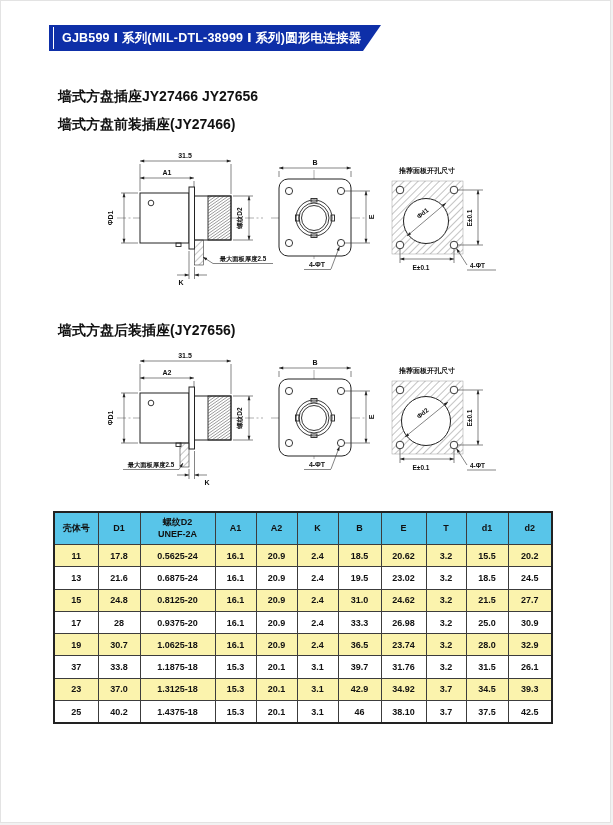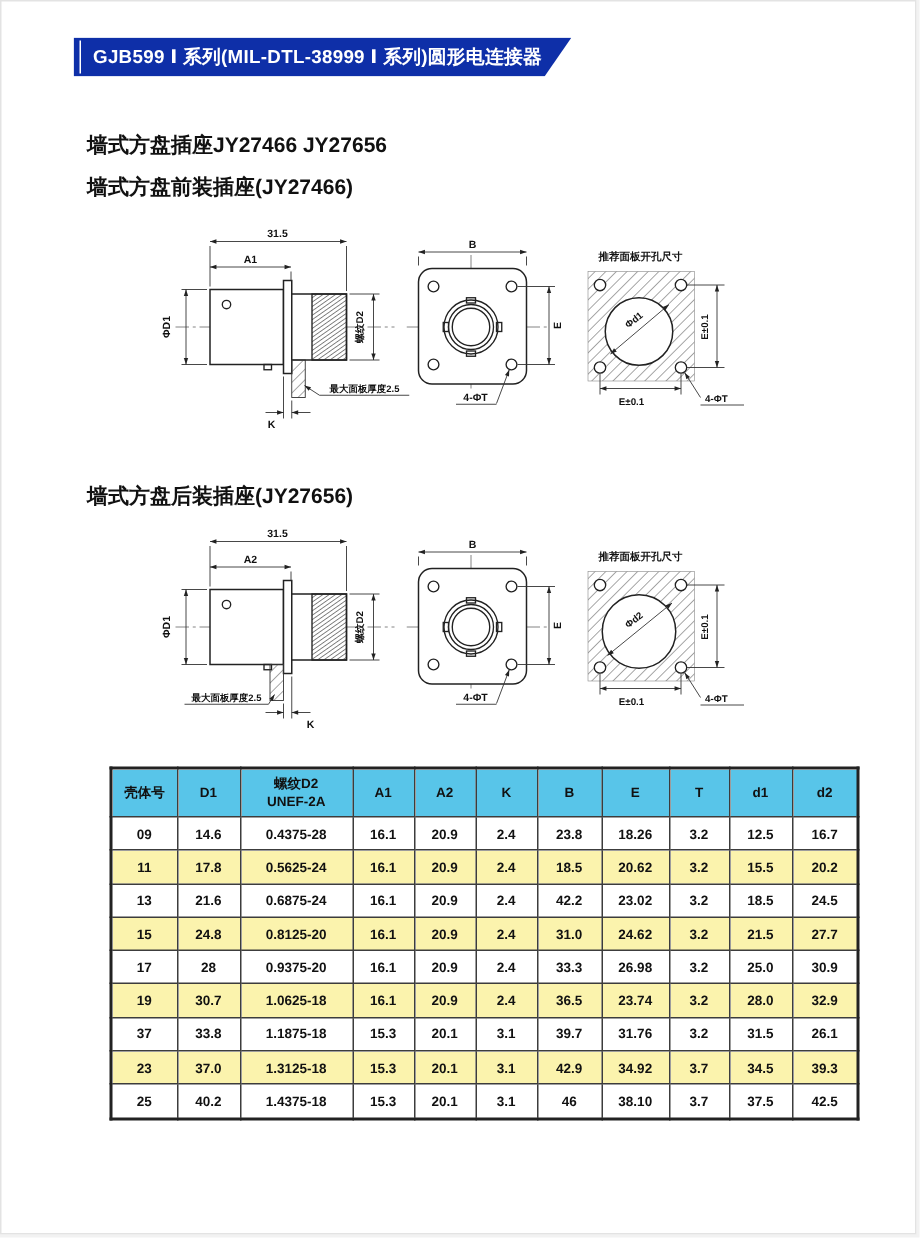--- a/index.html
+++ b/index.html
@@ -37,21 +37,21 @@
   
   .dwg{position:absolute;}
   .dwg svg{display:block;}
   svg text{fill:#111;font-family:"Liberation Sans","DejaVu Sans",sans-serif;font-weight:bold;}
   .outline{fill:#ffffff;stroke:#222;stroke-width:1;}
   .outline-thin{fill:none;stroke:#222;stroke-width:0.9;}
   .dim{stroke:#333;stroke-width:0.6;fill:none;}
   .cl{stroke:#777;stroke-width:0.6;fill:none;stroke-dasharray:9 2.5 2 2.5;}
   
   table.spec{
-    position:absolute;left:72px;top:510px;width:498px;
+    position:absolute;left:52px;top:510px;width:498px;
     border-collapse:collapse;table-layout:fixed;
     font-size:9px;font-weight:bold;color:#111;
     border:2px solid #222;
   }
   table.spec th,table.spec td{
     border:1px solid var(--grid-dark,#3c3c3c);
     text-align:center;vertical-align:middle;
     padding:0;overflow:hidden;
   }
   table.spec th{
@@ -321,54 +321,41 @@
           <th>A2</th>
           <th>K</th>
           <th>B</th>
           <th>E</th>
           <th>T</th>
           <th>d1</th>
           <th>d2</th>
         </tr>
     </thead>
     <tbody>
-        <tr>
-          <td>09</td>
-          <td>14.6</td>
-          <td>0.4375-28</td>
-          <td>16.1</td>
-          <td>20.9</td>
-          <td>2.4</td>
-          <td>23.8</td>
-          <td>18.26</td>
-          <td>3.2</td>
-          <td>12.5</td>
-          <td>16.7</td>
-        </tr>
         <tr class="alt">
           <td>11</td>
           <td>17.8</td>
           <td>0.5625-24</td>
           <td>16.1</td>
           <td>20.9</td>
           <td>2.4</td>
           <td>18.5</td>
           <td>20.62</td>
           <td>3.2</td>
           <td>15.5</td>
           <td>20.2</td>
         </tr>
         <tr>
           <td>13</td>
           <td>21.6</td>
           <td>0.6875-24</td>
           <td>16.1</td>
           <td>20.9</td>
           <td>2.4</td>
-          <td>42.2</td>
+          <td>19.5</td>
           <td>23.02</td>
           <td>3.2</td>
           <td>18.5</td>
           <td>24.5</td>
         </tr>
         <tr class="alt">
           <td>15</td>
           <td>24.8</td>
           <td>0.8125-20</td>
           <td>16.1</td>

